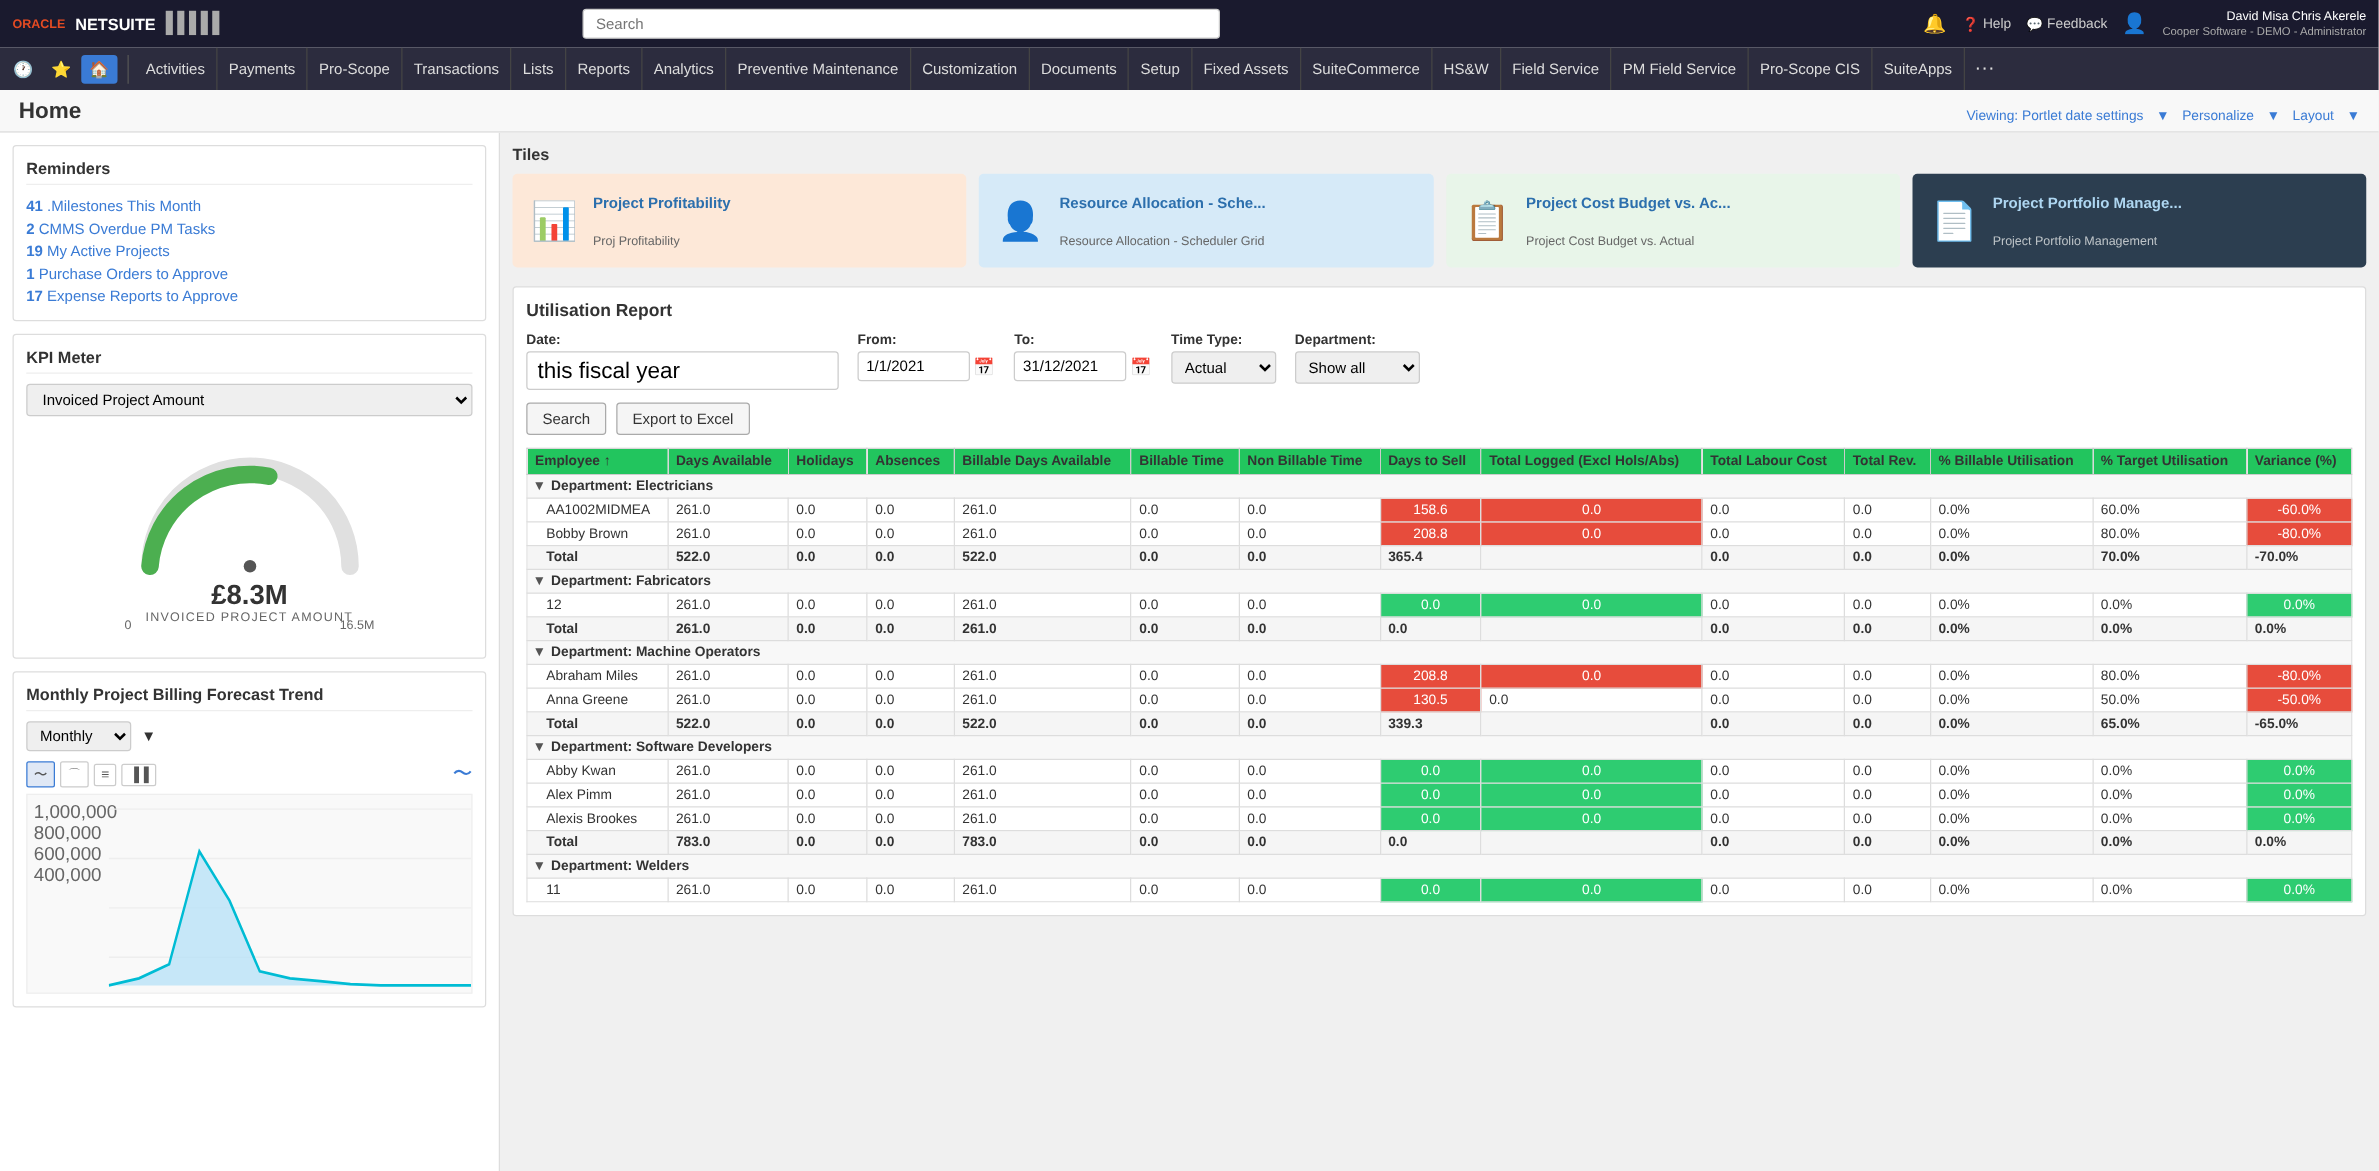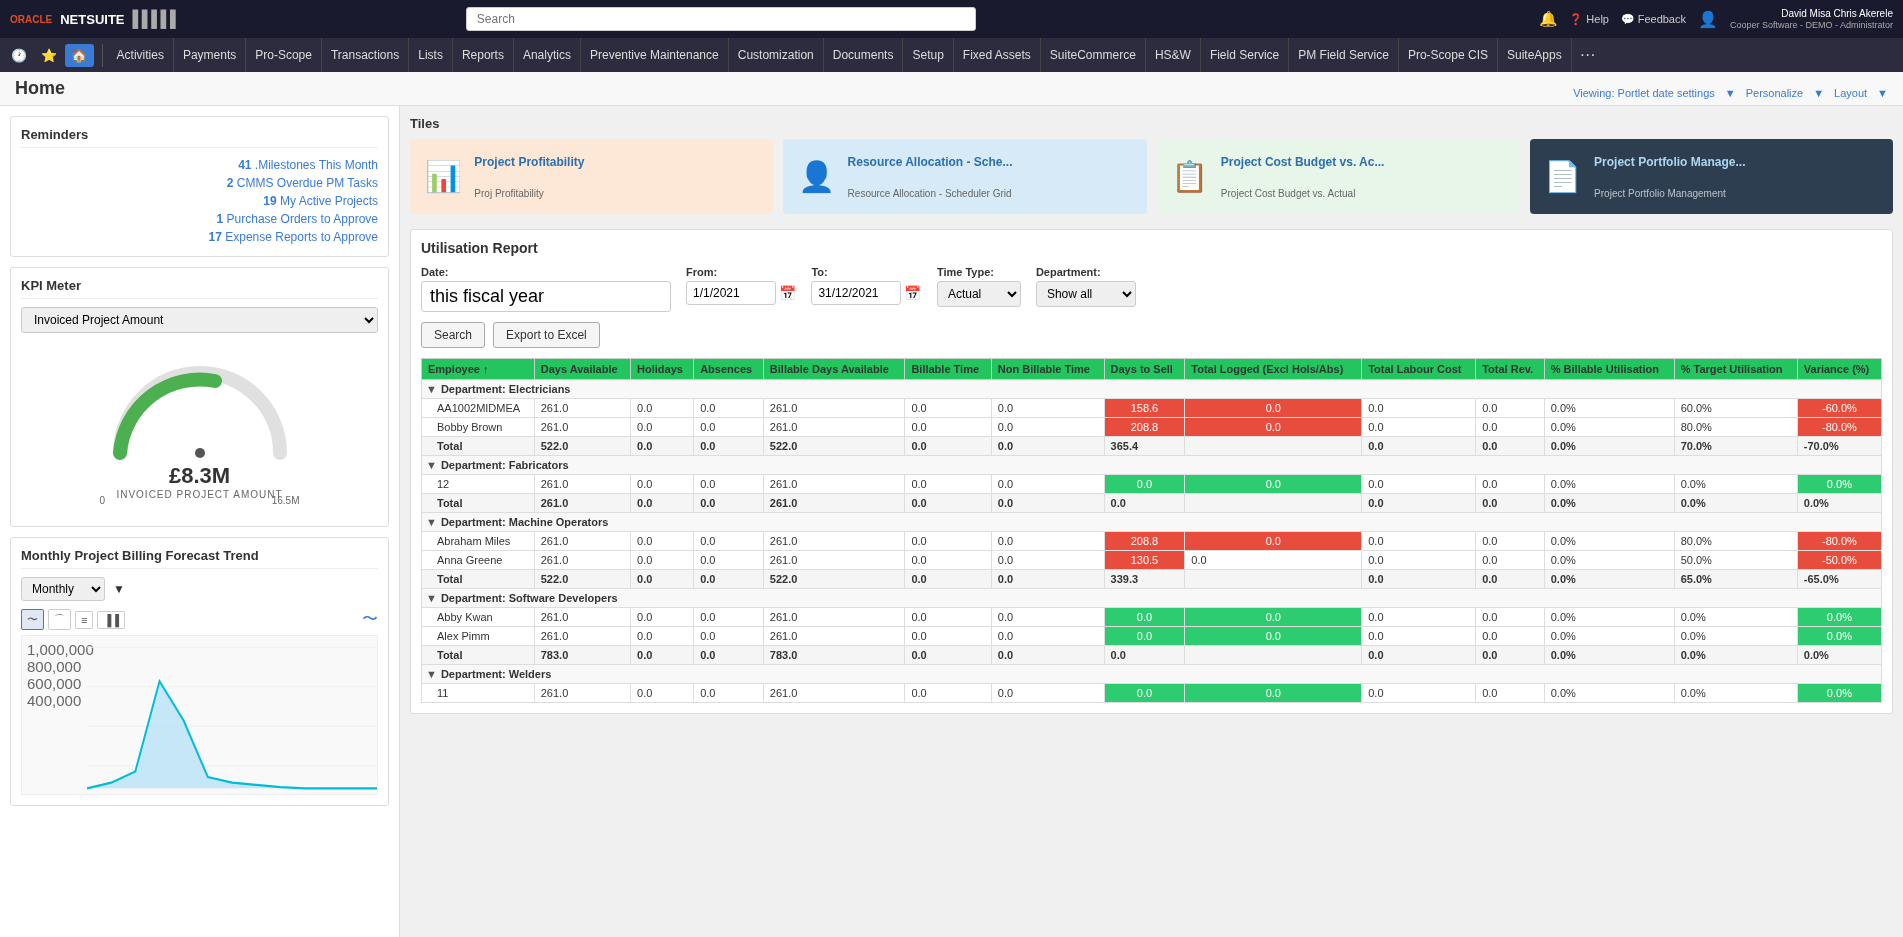--- a/index.html
+++ b/index.html
@@ -37,21 +37,21 @@
 
     
     .right-panel { flex: 1; overflow-y: auto; padding: 10px; background: #f0f0f0; }
 
     
     .section-title { font-size: 13px; font-weight: bold; color: #333; margin-bottom: 8px; }
 
     
     .widget { background: #fff; border: 1px solid #ddd; border-radius: 3px; padding: 10px; margin-bottom: 10px; }
     .widget-title { font-size: 13px; font-weight: bold; color: #333; margin-bottom: 8px; padding-bottom: 5px; border-bottom: 1px solid #eee; }
-    .reminder-item { color: #3a7bd5; cursor: pointer; padding: 2px 0; font-size: 12px; text-align: right; }
+    .reminder-item { color: #3a7bd5; cursor: pointer; padding: 2px 0; font-size: 12px; }
     .reminder-count { font-weight: bold; }
 
     
     .kpi-select { width: 100%; padding: 4px 8px; border: 1px solid #ccc; border-radius: 3px; font-size: 12px; margin-bottom: 10px; }
     .gauge-container { display: flex; flex-direction: column; align-items: center; padding: 10px 0; }
     .gauge-svg { width: 200px; height: 110px; }
     .gauge-value { font-size: 22px; font-weight: bold; color: #333; text-align: center; }
     .gauge-label { font-size: 10px; color: #666; text-align: center; letter-spacing: 1px; }
     .gauge-range { display: flex; justify-content: space-between; width: 200px; font-size: 10px; color: #666; margin-top: -5px; }
 
@@ -507,20 +507,36 @@
                 <td>0.0</td>
                 <td>0.0</td>
                 <td class="cell-green">0.0</td>
                 <td class="cell-green">0.0</td>
                 <td>0.0</td>
                 <td>0.0</td>
                 <td>0.0%</td>
                 <td>0.0%</td>
                 <td class="cell-green">0.0%</td>
               </tr>
+              <tr class="employee-row">
+                <td>Alexis Brookes</td>
+                <td>261.0</td>
+                <td>0.0</td>
+                <td>0.0</td>
+                <td>261.0</td>
+                <td>0.0</td>
+                <td>0.0</td>
+                <td class="cell-green">0.0</td>
+                <td class="cell-green">0.0</td>
+                <td>0.0</td>
+                <td>0.0</td>
+                <td>0.0%</td>
+                <td>0.0%</td>
+                <td class="cell-green">0.0%</td>
+              </tr>
               <tr class="total-row">
                 <td style="padding-left: 15px;">Total</td>
                 <td>783.0</td>
                 <td>0.0</td>
                 <td>0.0</td>
                 <td>783.0</td>
                 <td>0.0</td>
                 <td>0.0</td>
                 <td>0.0</td>
                 <td></td>

